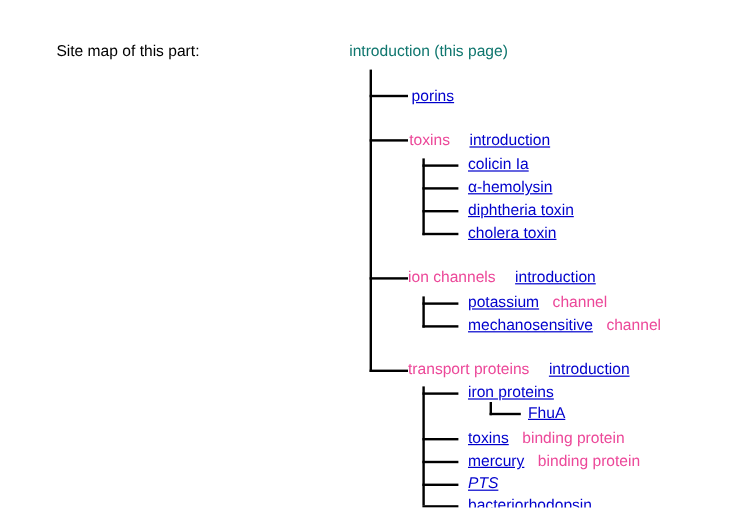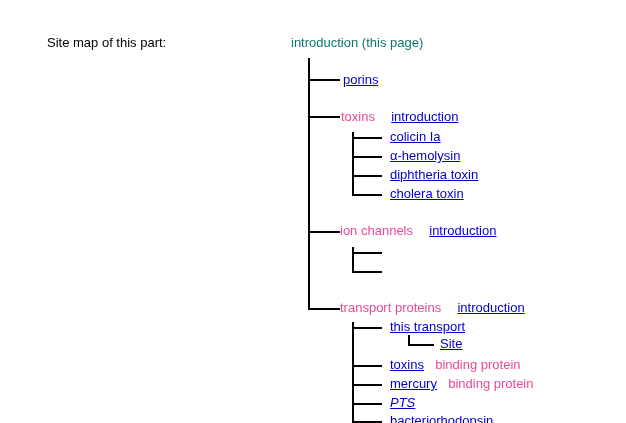--- a/index.html
+++ b/index.html
@@ -128,41 +128,51 @@
   <div class="branch" style="left:308px; top:211px; width:32px;"></div>
   <div class="node" style="left:340px; top:204px;">
     <span class="plain">ion channels</span>
     <span class="gap"></span>
     <a class="link" href="#">introduction</a>
   </div>
 
   <div class="trunk" style="left:352px; top:227px; height:26px;"></div>
 
   <div class="branch" style="left:352px; top:232px; width:30px;"></div>
+  <div class="node" style="left:390px; top:225px;">
+    <a class="link" href="#">potassium</a>
+    <span class="gap-sm"></span>
+    <span class="plain">channel</span>
+  </div>
 
   <div class="branch" style="left:352px; top:251px; width:30px;"></div>
+  <div class="node" style="left:390px; top:244px;">
+    <a class="link" href="#">mechanosensitive</a>
+    <span class="gap-sm"></span>
+    <span class="plain">channel</span>
+  </div>
 
   <div class="branch" style="left:308px; top:288px; width:32px;"></div>
   <div class="node" style="left:340px; top:281px;">
     <span class="plain">transport proteins</span>
     <span class="gap"></span>
     <a class="link" href="#">introduction</a>
   </div>
 
   <div class="trunk" style="left:352px; top:302px; height:99px;"></div>
 
   <div class="branch" style="left:352px; top:307px; width:30px;"></div>
   <div class="node" style="left:390px; top:300px;">
-    <a class="link" href="#">this transport</a>
+    <a class="link" href="#">iron proteins</a>
   </div>
 
   <div class="trunk" style="left:408px; top:315px; height:11px;"></div>
   <div class="branch" style="left:408px; top:324px; width:26px;"></div>
   <div class="node" style="left:440px; top:317px;">
-    <a class="link" href="#">Site</a>
+    <a class="link" href="#">FhuA</a>
   </div>
 
   <div class="branch" style="left:352px; top:345px; width:30px;"></div>
   <div class="node" style="left:390px; top:338px;">
     <a class="link" href="#">toxins</a>
     <span class="gap-sm"></span>
     <span class="plain">binding protein</span>
   </div>
 
   <div class="branch" style="left:352px; top:364px; width:30px;"></div>

